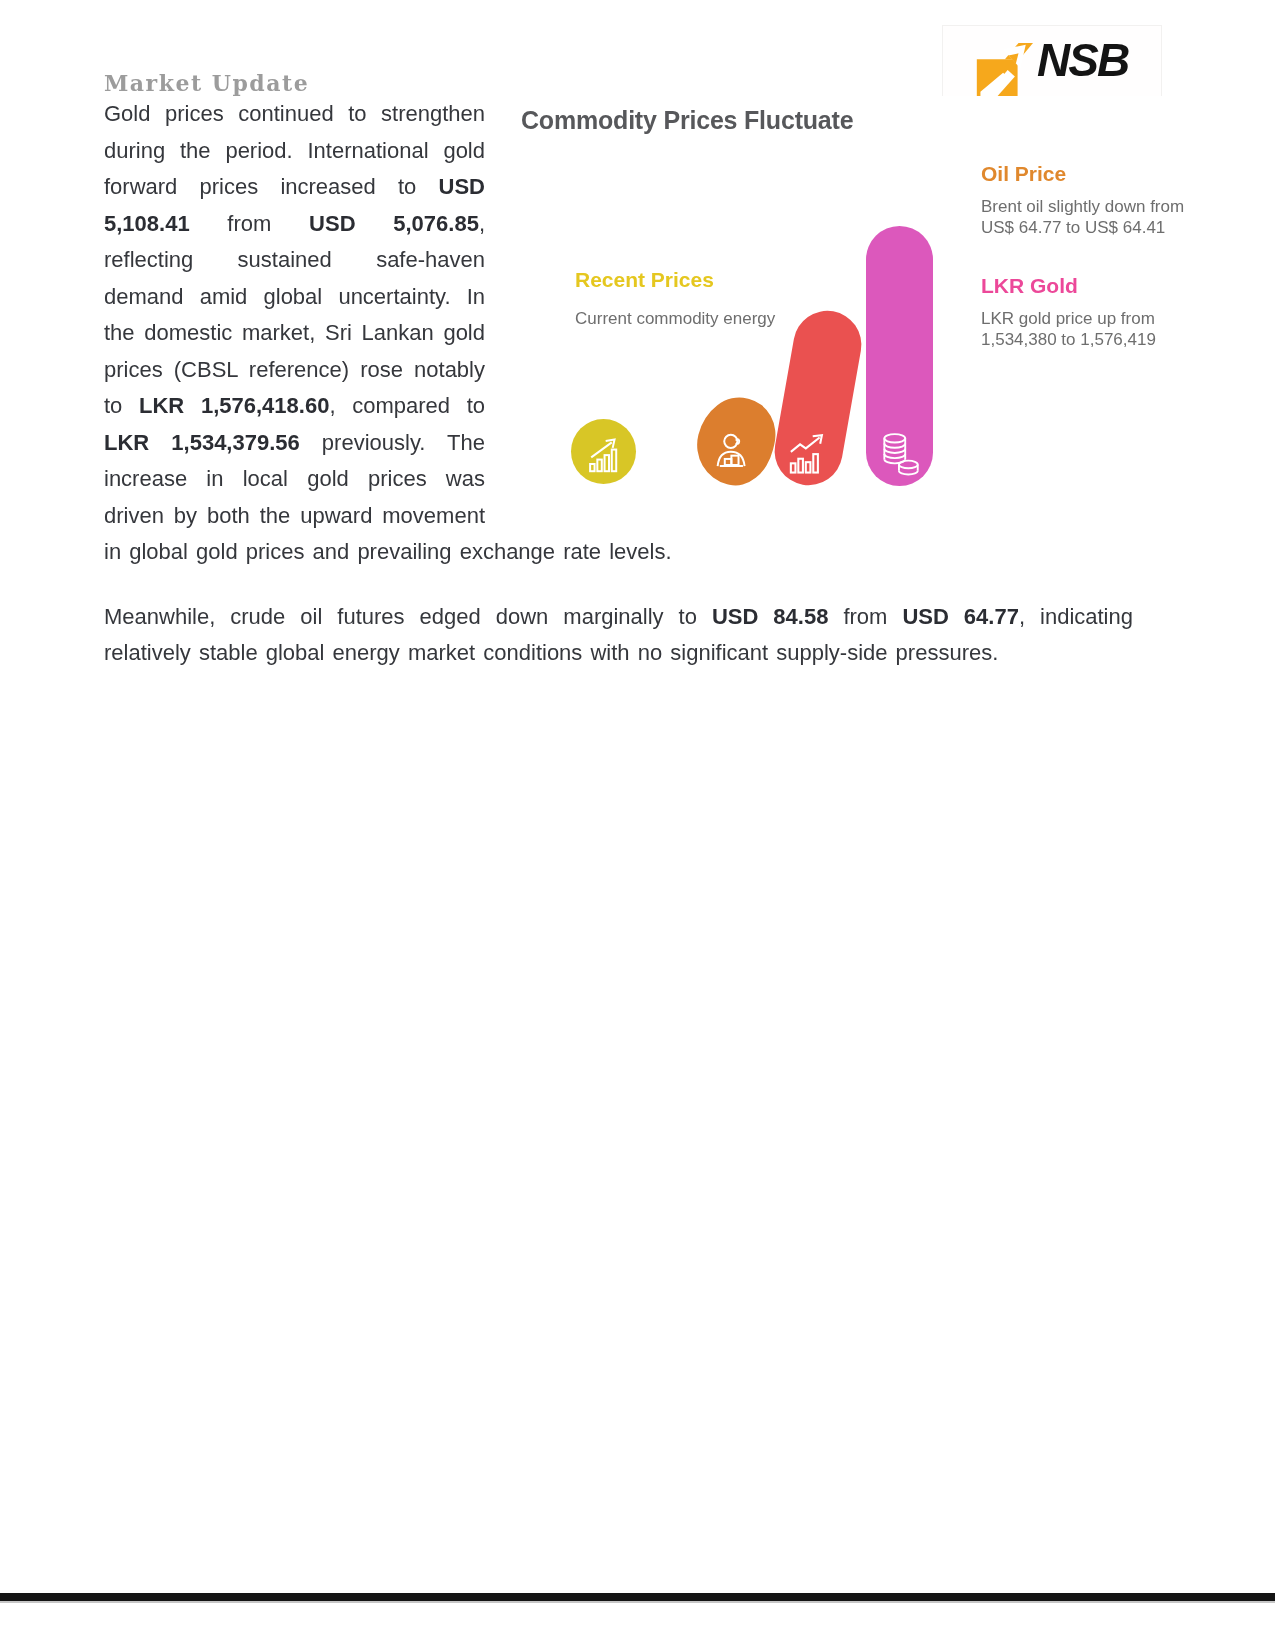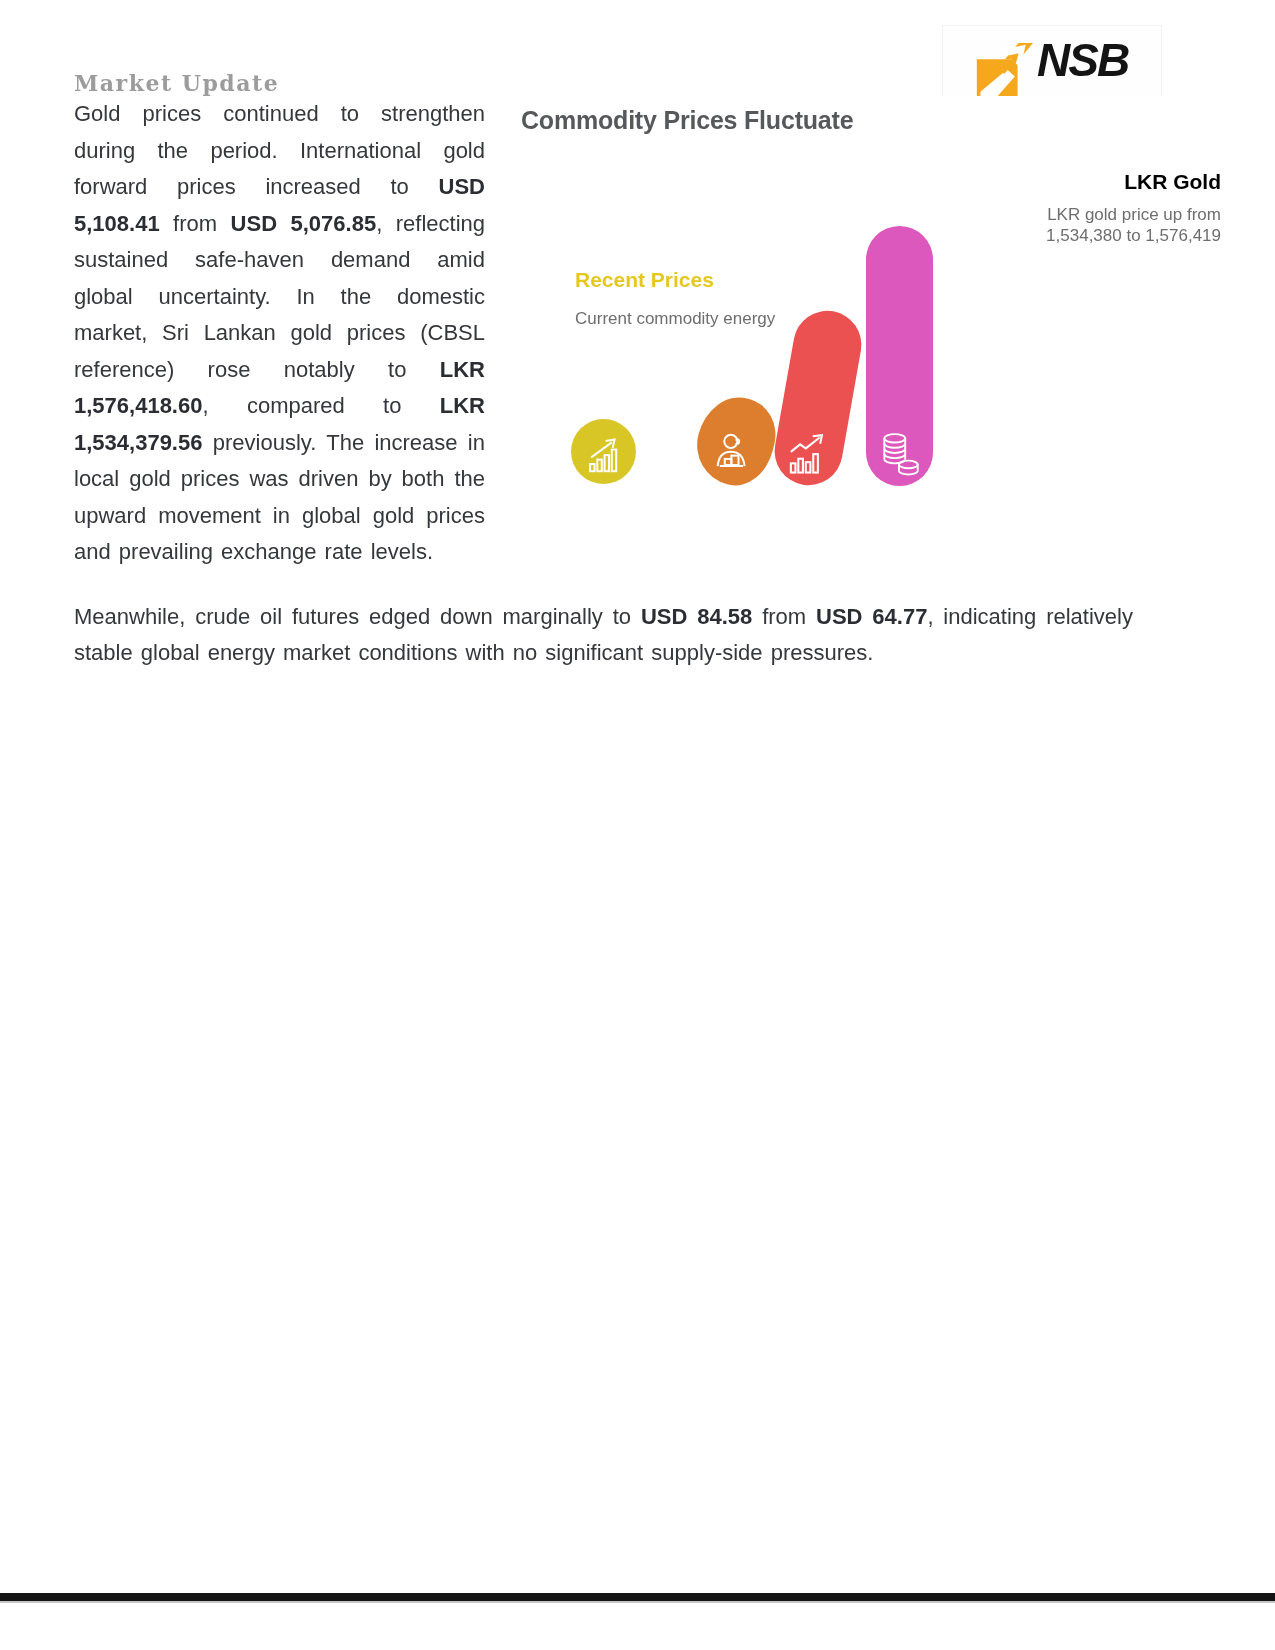--- a/index.html
+++ b/index.html
@@ -4,21 +4,21 @@
 <style>
   * { margin: 0; padding: 0; box-sizing: border-box; }
   html, body { background: #ffffff; }
   .page {
     position: relative;
     width: 1275px;
     height: 1650px;
     margin: 0 auto;
     background: #ffffff;
     overflow: hidden;
-    padding: 70px 142px 0 74px;
+    padding: 70px 142px 0 104px;
     font-family: "Liberation Sans", sans-serif;
   }
 
   
   .running-head {
     font-family: "DejaVu Serif", serif;
     font-weight: 700;
     font-size: 22px;
     line-height: 26px;
     letter-spacing: 1.5px;
@@ -67,21 +67,21 @@
   .body-para b { font-weight: 700; color: #2b2d33; }
 
   
   .infographic {
     float: right;
     position: relative;
     width: 718px;
     height: 420px;
     margin: 0 -80px 6px 10px;
     background: #ffffff;
-    text-align: right;
+    text-align: left;
     text-decoration: underline;
   }
   .ig-title {
     position: absolute; left: 26px; top: 10px;
     font-size: 25px; font-weight: 700; letter-spacing: -0.2px;
     color: #57585b;
   }
   .ig-recent {
     position: absolute; left: 80px; top: 172px;
     font-size: 21px; font-weight: 700;
@@ -204,21 +204,25 @@
           <path d="M6 23 c0 2.2 4.5 4 10 4 s10 -1.8 10 -4"></path>
           <path d="M6 28 c0 2.2 4.5 4 10 4 s10 -1.8 10 -4"></path>
           <ellipse cx="29" cy="33" rx="9" ry="3.6"></ellipse>
           <path d="M20 33 V39 M38 33 V39"></path>
           <path d="M20 39 c0 2 4 3.6 9 3.6 s9 -1.6 9 -3.6"></path>
         </svg>
       </div>
 
       <div class="ig-panel">
         <div class="ig-item">
-          <div class="ig-item-heading" style="color: #000000; margin-top: 8px;">LKR Gold</div>
+          <div class="ig-item-heading" style="color: rgb(224, 136, 45);">Oil Price</div>
+          <div class="ig-item-desc">Brent oil slightly down from US$ 64.77 to US$ 64.41</div>
+        </div>
+        <div class="ig-item">
+          <div class="ig-item-heading" style="color: #ec4899; margin-top: 8px;">LKR Gold</div>
           <div class="ig-item-desc">LKR gold price up from 1,534,380 to 1,576,419</div>
         </div>
       </div>
     </div>
 
     <p class="body-para"><span>Gold prices continued to strengthen during the period. International gold forward prices increased to </span><b>USD 5,108.41</b><span> from </span><b>USD 5,076.85</b><span>, reflecting sustained safe-haven demand amid global uncertainty. In the domestic market, Sri Lankan gold prices (CBSL reference) rose notably to </span><b>LKR 1,576,418.60</b><span>, compared to </span><b>LKR 1,534,379.56</b><span> previously. The increase in local gold prices was driven by both the upward movement in global gold prices and prevailing exchange rate levels.</span></p>
     <p class="body-para"><span>Meanwhile, crude oil futures edged down marginally to </span><b>USD 84.58</b><span> from </span><b>USD 64.77</b><span>, indicating relatively stable global energy market conditions with no significant supply-side pressures.</span></p>
   </div>
 
   <div class="footer-rule-black"></div>

